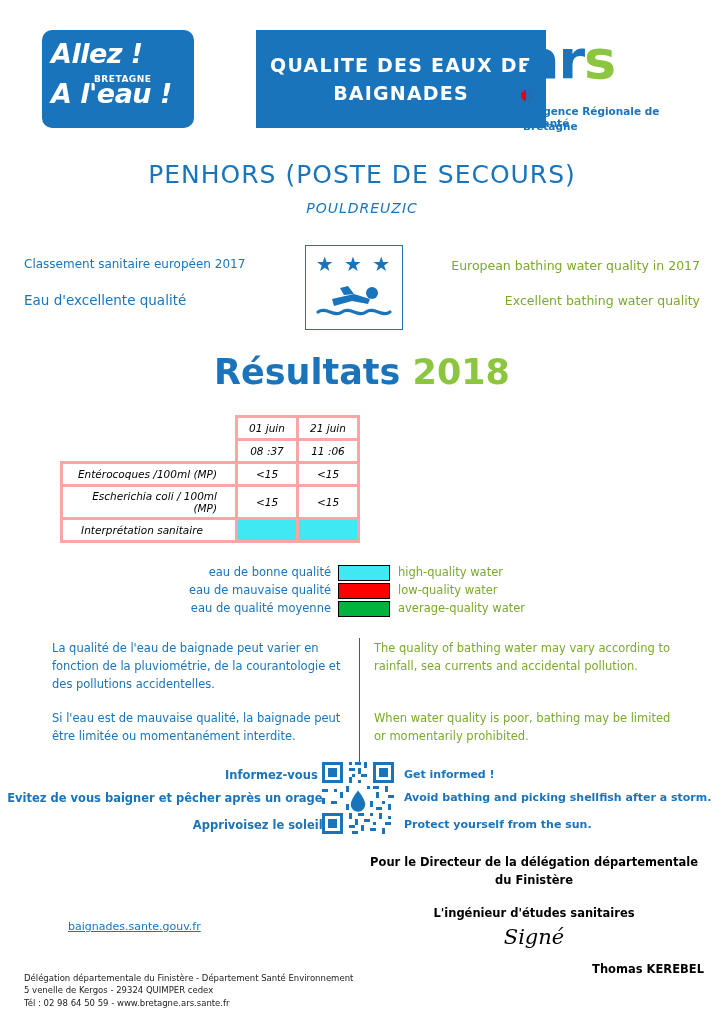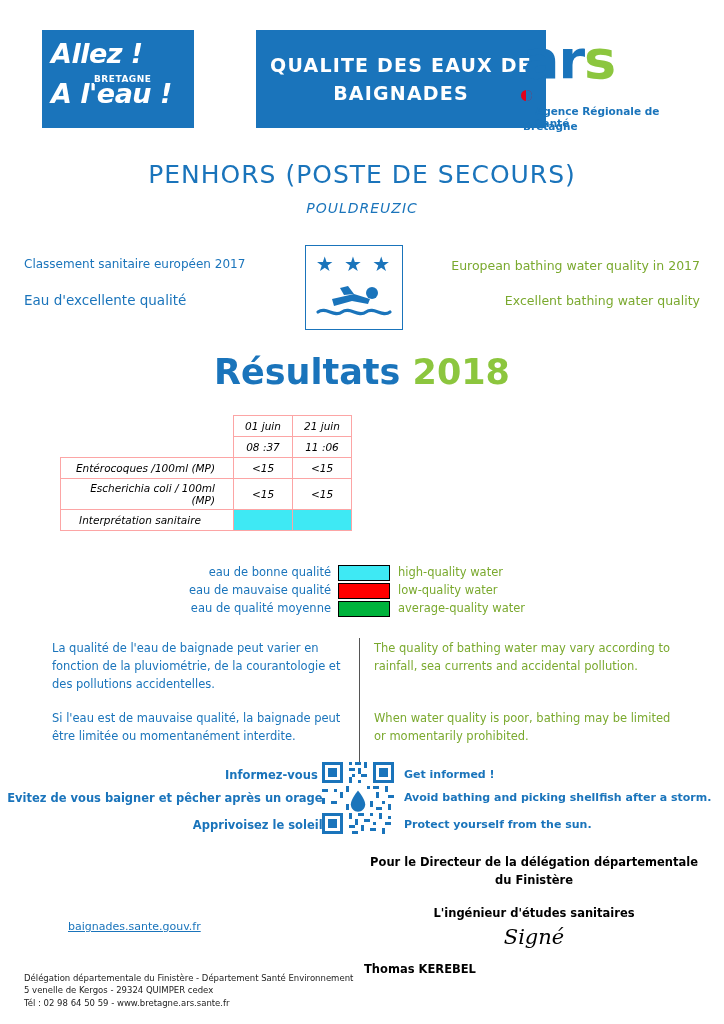--- a/index.html
+++ b/index.html
@@ -30,21 +30,21 @@
     height: 110px;
   }
   .logo-allez {
     position: absolute;
     left: 42px;
     top: 2px;
     width: 152px;
     height: 98px;
     background: #1a74bb;
     color: #fff;
-    border-radius: 0;
+    border-radius: 10px;
   }
   .logo-allez .l1 {
     position: absolute;
     top: 8px;
     left: 9px;
     font-size: 27px;
     font-weight: bold;
     font-style: italic;
     letter-spacing: -0.5px;
   }
@@ -242,21 +242,21 @@
 
   
   .tbl {
     position: absolute;
     top: 415px;
     left: 60px;
     border-collapse: collapse;
     font-size: 10.5px;
   }
   .tbl td {
-    border: 1px solid #fca5a5;
+    border: 3px solid #fca5a5;
     padding: 3px 4px;
     text-align: center;
     font-style: italic;
     height: 14px;
   }
   .tbl td.lbl {
     text-align: right;
     width: 150px;
     padding-right: 18px;
   }
@@ -401,21 +401,21 @@
     text-align: center;
     font-size: 21px;
     font-style: italic;
     font-family: "DejaVu Serif", serif;
   }
   .sig-name {
     position: absolute;
     top: 962px;
     left: 364px;
     width: 340px;
-    text-align: left;
+    text-align: right;
     font-size: 11.5px;
     font-weight: bold;
   }
 
   
   .weblink {
     position: absolute;
     left: 68px;
     top: 920px;
     font-size: 11px;

